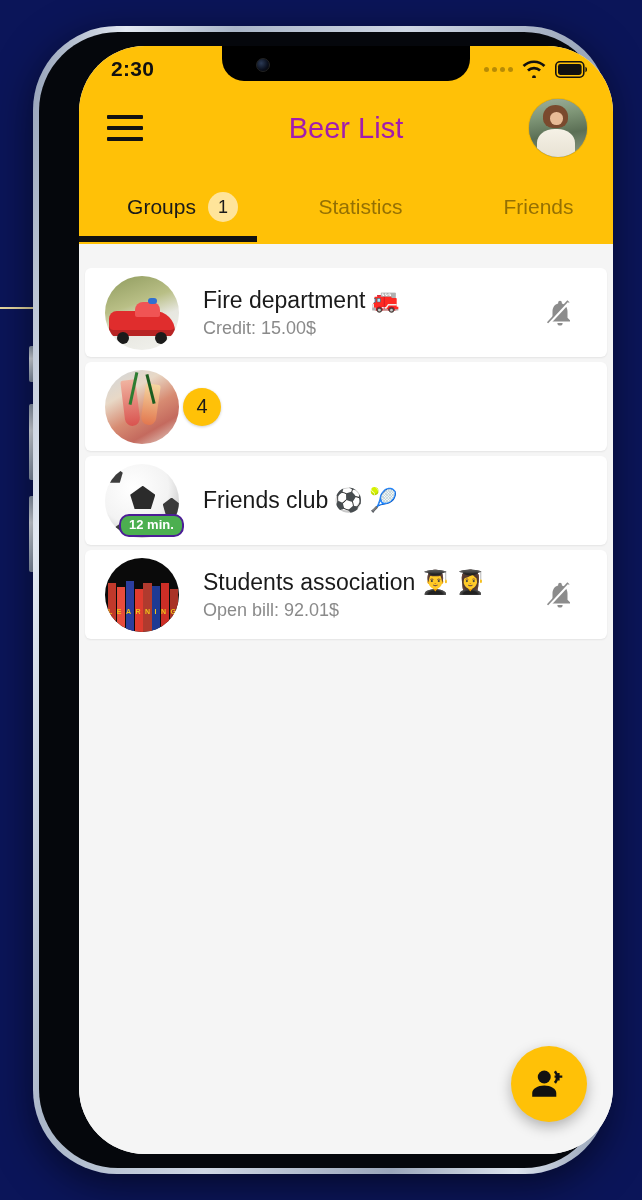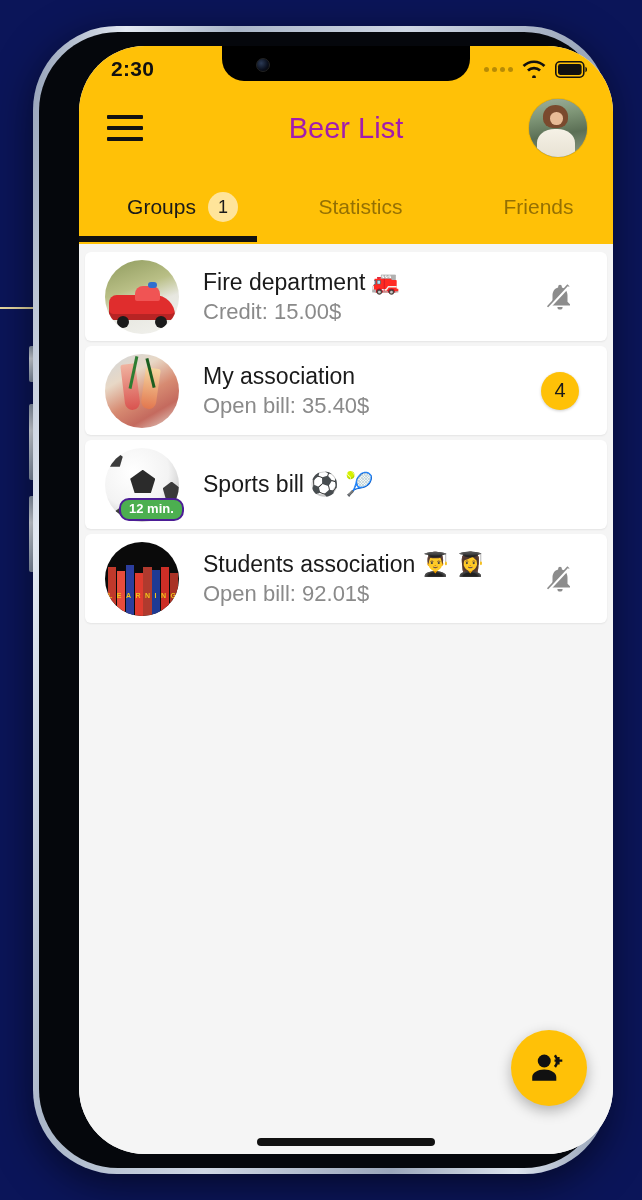--- a/index.html
+++ b/index.html
@@ -210,21 +210,21 @@
     left: 0; right: 0; bottom: 0;
     height: 6px;
     background: #111;
   }
 
   
   .list-area {
     background: #f5f5f5;
     height: 910px;
     position: relative;
-    padding-top: 4px;
+    padding-top: 20px;
   }
   .card {
     background: #fff;
     margin: 4px 6px 5px 6px;
     border-radius: 6px;
     height: 89px;
     display: flex;
     align-items: center;
     padding: 0 24px 0 20px;
     box-sizing: border-box;
@@ -263,21 +263,21 @@
     padding-left: 24px;
     min-width: 0;
   }
   .card-title {
     font-size: 23px;
     color: #1a1a1a;
     white-space: nowrap;
     line-height: 1.25;
   }
   .card-sub {
-    font-size: 22px;
+    font-size: 18px;
     color: #8a8a8a;
     margin-top: 3px;
     white-space: nowrap;
   }
   .card-right {
     flex: 0 0 auto;
     width: 46px;
     display: flex;
     align-items: center;
     justify-content: center;
@@ -491,43 +491,39 @@
       </div>
 
       <div class="card">
         <div class="av-wrap">
           <div class="avatar">
             <div class="ph ph-drink"></div>
             <div class="drink-straw"></div>
             <div class="drink-straw2"></div>
           </div>
         </div>
-        <div class="card-text">
-          <div class="card-title">My association</div>
-          <div class="card-sub">Open bill: 35.40$</div>
-        </div>
         <div class="card-right">
           <div class="count-badge">4</div>
         </div>
       </div>
 
       <div class="card">
         <div class="av-wrap">
           <div class="avatar">
             <div class="ph ph-ball">
               <div class="pent-c"></div>
               <div class="pent-a"></div>
               <div class="pent-b"></div>
               <div class="pent-d"></div>
             </div>
           </div>
           <div class="time-pill">12 min.</div>
         </div>
         <div class="card-text">
-          <div class="card-title">Sports bill ⚽ 🎾</div>
+          <div class="card-title">Friends club ⚽ 🎾</div>
         </div>
         <div class="card-right"></div>
       </div>
 
       <div class="card">
         <div class="av-wrap">
           <div class="avatar">
             <div class="ph ph-books">
               <div class="bk b1"></div>
                 <div class="bk b2"></div>

